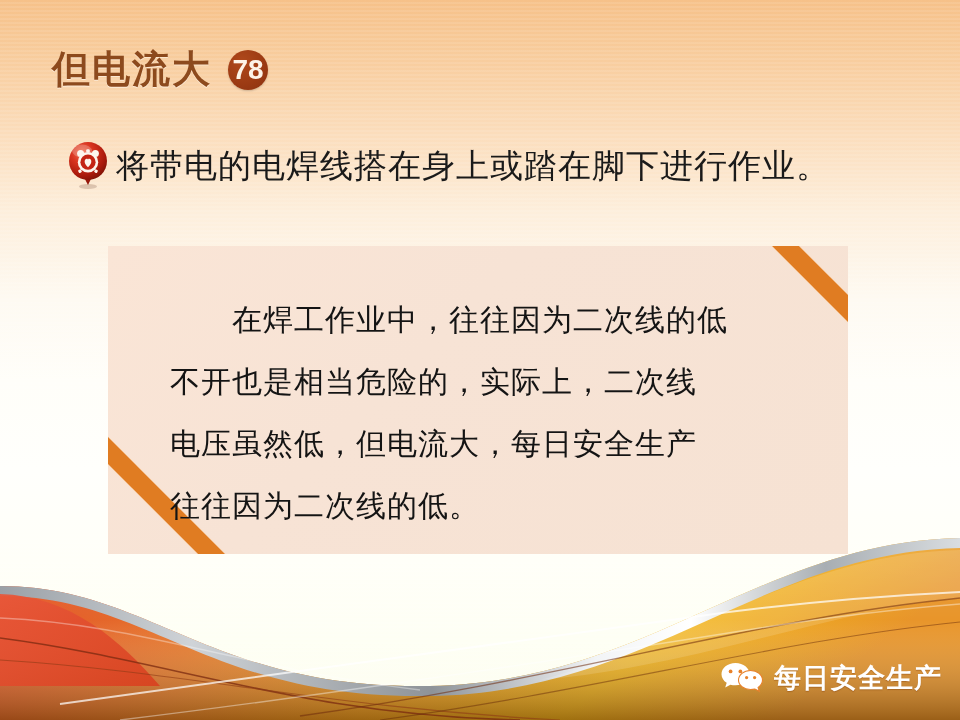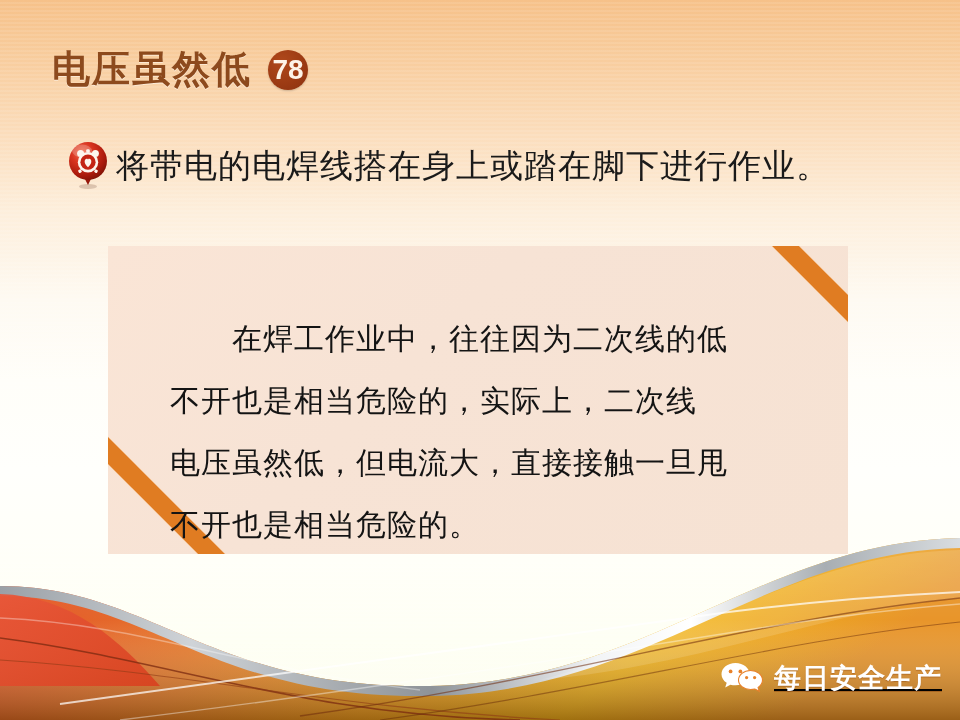--- a/index.html
+++ b/index.html
@@ -109,21 +109,21 @@
   }
   #stripe-bl{
     width:200px;
     left:-38px; bottom:32px;
     transform:rotate(45deg);
     transform-origin:center;
   }
   #body-text{
     position:relative;
     z-index:2;
-    padding:62px 38px 0 62px;
+    padding:43px 38px 0 62px;
     font-family:"Liberation Serif","DejaVu Serif",serif;
     font-size:30px;
     line-height:62px;
     color:#141414;
     letter-spacing:1px;
   }
   #body-text .line{ white-space:nowrap; }
   #body-text .line.indent{ text-indent:62px; }
 
   
@@ -134,42 +134,41 @@
     overflow:hidden;
   }
   #wave-wrap svg{ display:block; }
 
   
   #footer-logo{
     position:absolute;
     right:18px; bottom:24px;
     display:flex; align-items:center; gap:10px;
     z-index:5;
-    text-decoration:underline;
   }
   #wechat-icon{ width:44px; height:34px; flex:0 0 44px; }
   #footer-label{
     font-family:"Liberation Sans","DejaVu Sans",sans-serif;
     font-size:27px;
     font-weight:bold;
     color:#ffffff;
     letter-spacing:1px;
     text-shadow:0 1px 1px rgba(120,50,0,.35);
     white-space:nowrap;
   }
 </style>
 </head>
 <body>
 
 <div id="slide">
 
   <div id="bg-texture"></div>
 
   <div id="title-row">
-    <div id="title-text">电压虽然低</div>
+    <div id="title-text">但电流大</div>
     <div id="badge">78</div>
   </div>
 
   <div id="headline-row">
     <div id="bullet-icon">
       <svg width="44" height="52" viewBox="0 0 44 52">
         <defs>
           <radialGradient id="sphereGrad" cx="35%" cy="28%" r="78%">
             <stop offset="0%" stop-color="#f06a4a"></stop>
             <stop offset="38%" stop-color="#d8331f"></stop>
@@ -198,22 +197,22 @@
     </div>
     <div id="headline-text">将带电的电焊线搭在身上或踏在脚下进行作业。</div>
   </div>
 
   <div id="content-box">
     <div class="stripe" id="stripe-tr"></div>
     <div class="stripe" id="stripe-bl"></div>
     <div id="body-text">
       <div class="line indent">在焊工作业中，往往因为二次线的低</div>
       <div class="line">不开也是相当危险的，实际上，二次线</div>
-      <div class="line">电压虽然低，但电流大，直接接触一旦甩</div>
-      <div class="line">不开也是相当危险的。</div>
+      <div class="line">电压虽然低，但电流大，每日安全生产</div>
+      <div class="line">往往因为二次线的低。</div>
     </div>
   </div>
 
   <div id="wave-wrap">
     <svg width="960" height="230" viewBox="0 0 960 230" preserveAspectRatio="none">
       <defs>
         <linearGradient id="mainWave" x1="0" y1="0" x2="1" y2="0.25">
           <stop offset="0%" stop-color="#e64f26"></stop>
           <stop offset="18%" stop-color="#e4622a"></stop>
           <stop offset="38%" stop-color="#e8812a"></stop>

